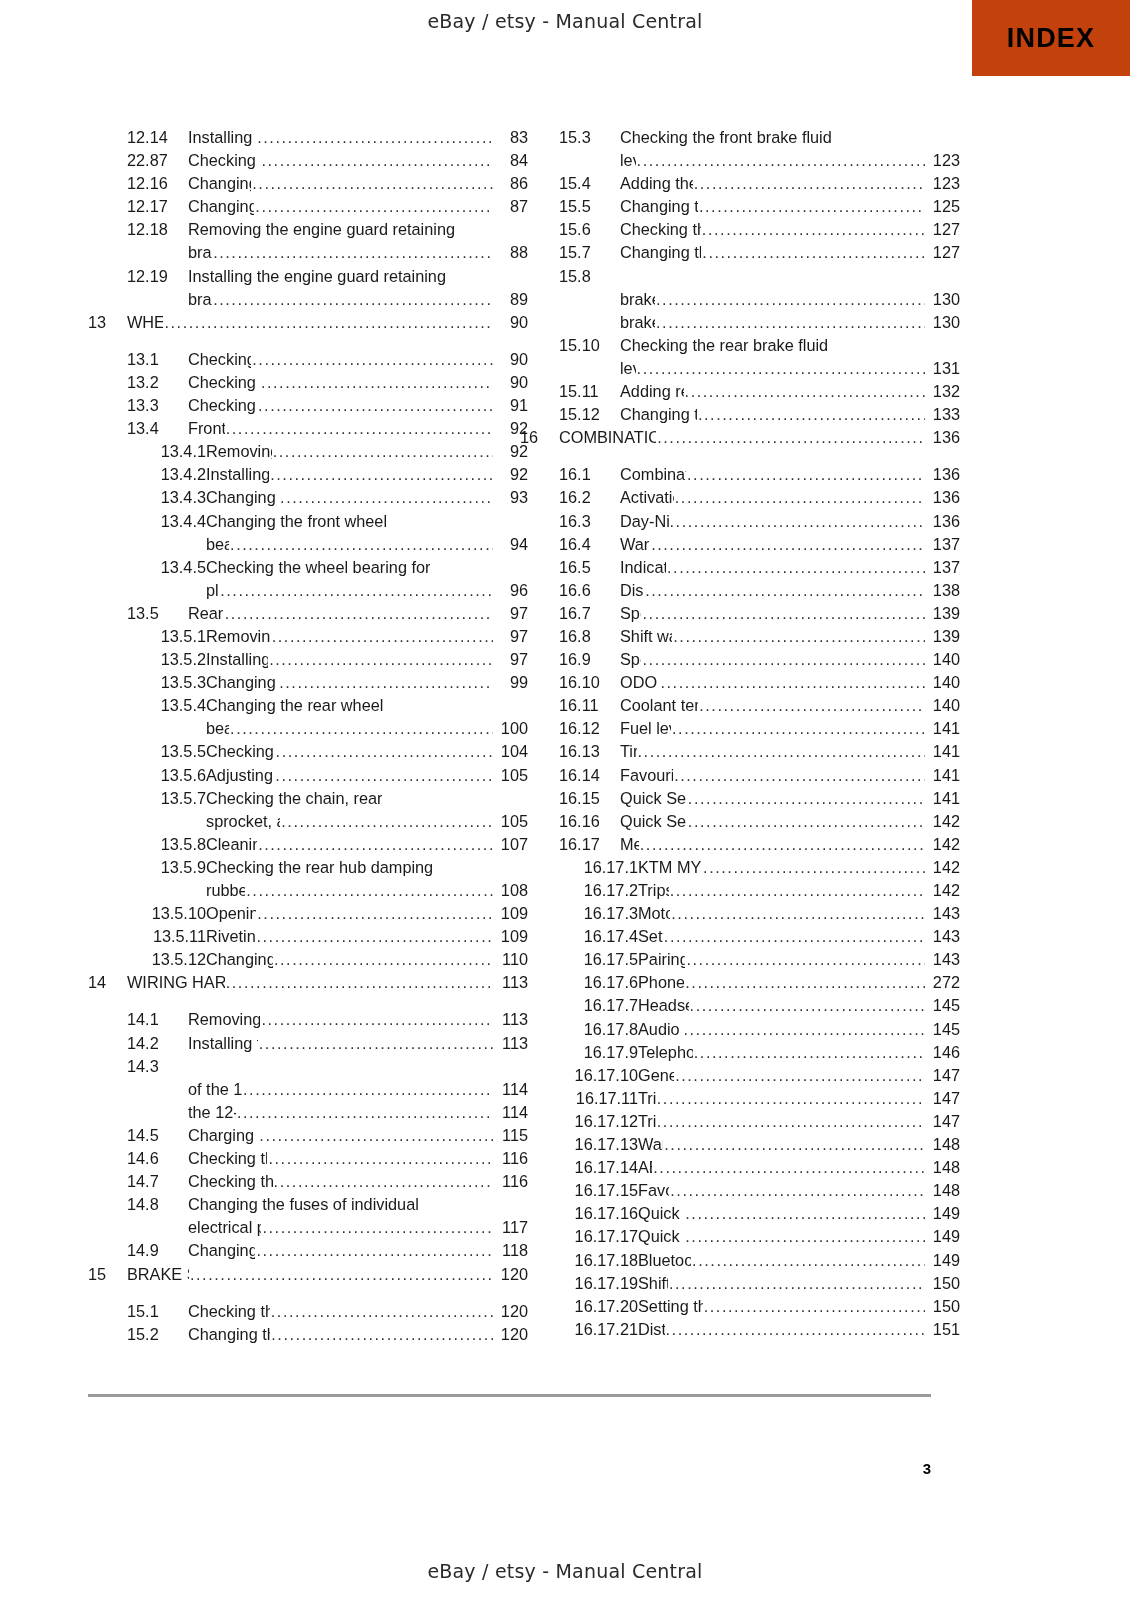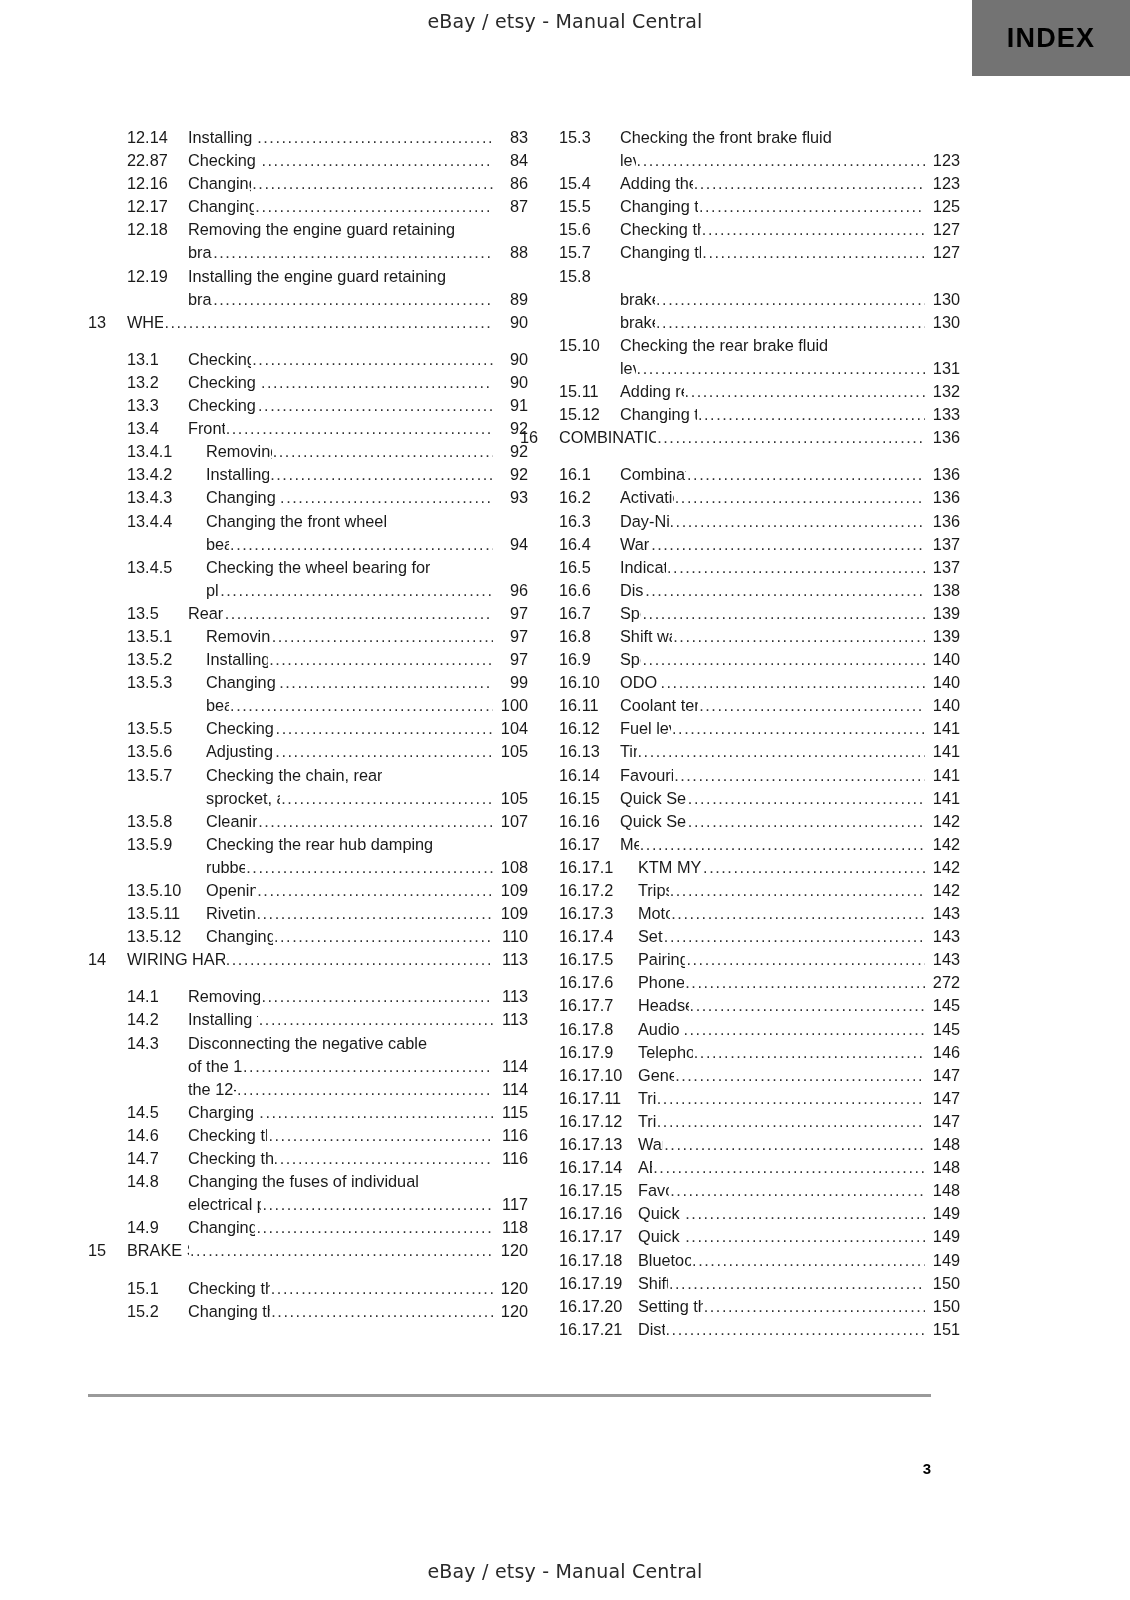--- a/index.html
+++ b/index.html
@@ -28,21 +28,21 @@
     color: #2a2a2a;
     letter-spacing: 0.2px;
     font-family: "DejaVu Sans", sans-serif;
   }
   .index-tab {
     position: absolute;
     top: 0;
     right: 0;
     width: 158px;
     height: 76px;
-    background: #737373;
+    background: #c2410c;
     display: flex;
     align-items: center;
     justify-content: center;
   }
   .index-tab-label {
     font-size: 27px;
     font-weight: bold;
     letter-spacing: 1.2px;
     color: #000000;
     font-family: "Liberation Sans", sans-serif;
@@ -78,21 +78,21 @@
   }
 
   
   .num {
     flex: 0 0 auto;
     text-align: left;
     font-variant-numeric: tabular-nums;
   }
   .lvl1 > .num { width: 39px; padding-left: 0px; }
   .lvl2 > .num { width: 61px; padding-left: 39px; }
-  .lvl3 > .num { width: 79px; padding-left: 39px; }
+  .lvl3 > .num { width: 79px; padding-left: 39px; text-align: right; }
 
   
   .titleblock {
     flex: 1 1 auto;
     display: flex;
     align-items: baseline;
     min-width: 0;
   }
   .ttl {
     flex: 0 1 auto;
@@ -346,20 +346,28 @@
         </span>
       </div>
       <div class="row lvl3">
         <span class="num">13.5.3</span>
         <span class="titleblock">
           <span class="ttl">Changing the rear brake disc</span>
           <span class="leader"></span>
           <span class="pg">99</span>
         </span>
       </div>
+      <div class="row lvl3">
+        <span class="num">13.5.4</span>
+        <span class="titleblock">
+          <span class="ttl">Changing the rear wheel</span>
+          <span style="flex: 1 1 auto;"></span>
+          <span class="pg" style="visibility: hidden;"></span>
+        </span>
+      </div>
       <div class="row lvl3 cont">
         <span class="num">13.5.4</span>
         <span class="titleblock">
           <span class="ttl">bearing</span>
           <span class="leader"></span>
           <span class="pg">100</span>
         </span>
       </div>
       <div class="row lvl3">
         <span class="num">13.5.5</span>
@@ -460,25 +468,20 @@
       <div class="row lvl2">
         <span class="num">14.2</span>
         <span class="titleblock">
           <span class="ttl">Installing the 12-V battery</span>
           <span class="leader"></span>
           <span class="pg">113</span>
         </span>
       </div>
       <div class="row lvl2">
         <span class="num">14.3</span>
-        <span class="titleblock">
-          <span class="ttl">Disconnecting the negative cable</span>
-          <span style="flex: 1 1 auto;"></span>
-          <span class="pg" style="visibility: hidden;"></span>
-        </span>
       </div>
       <div class="row lvl2 cont">
         <span class="num">14.3</span>
         <span class="titleblock">
           <span class="ttl">of the 12-V battery</span>
           <span class="leader"></span>
           <span class="pg">114</span>
         </span>
       </div>
       <div class="row lvl2 cont">

